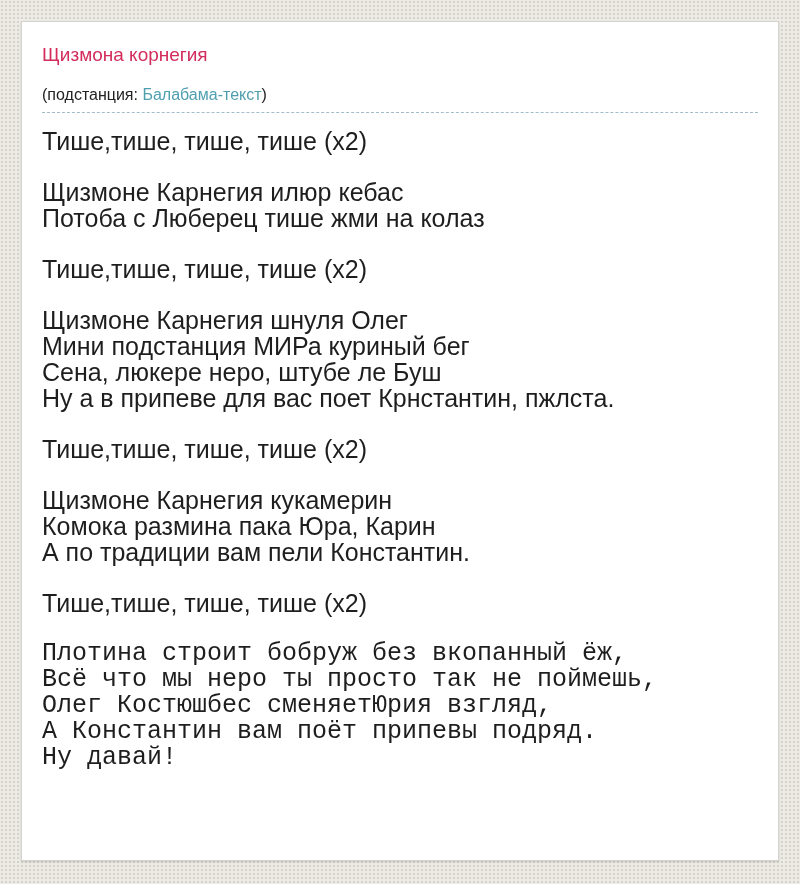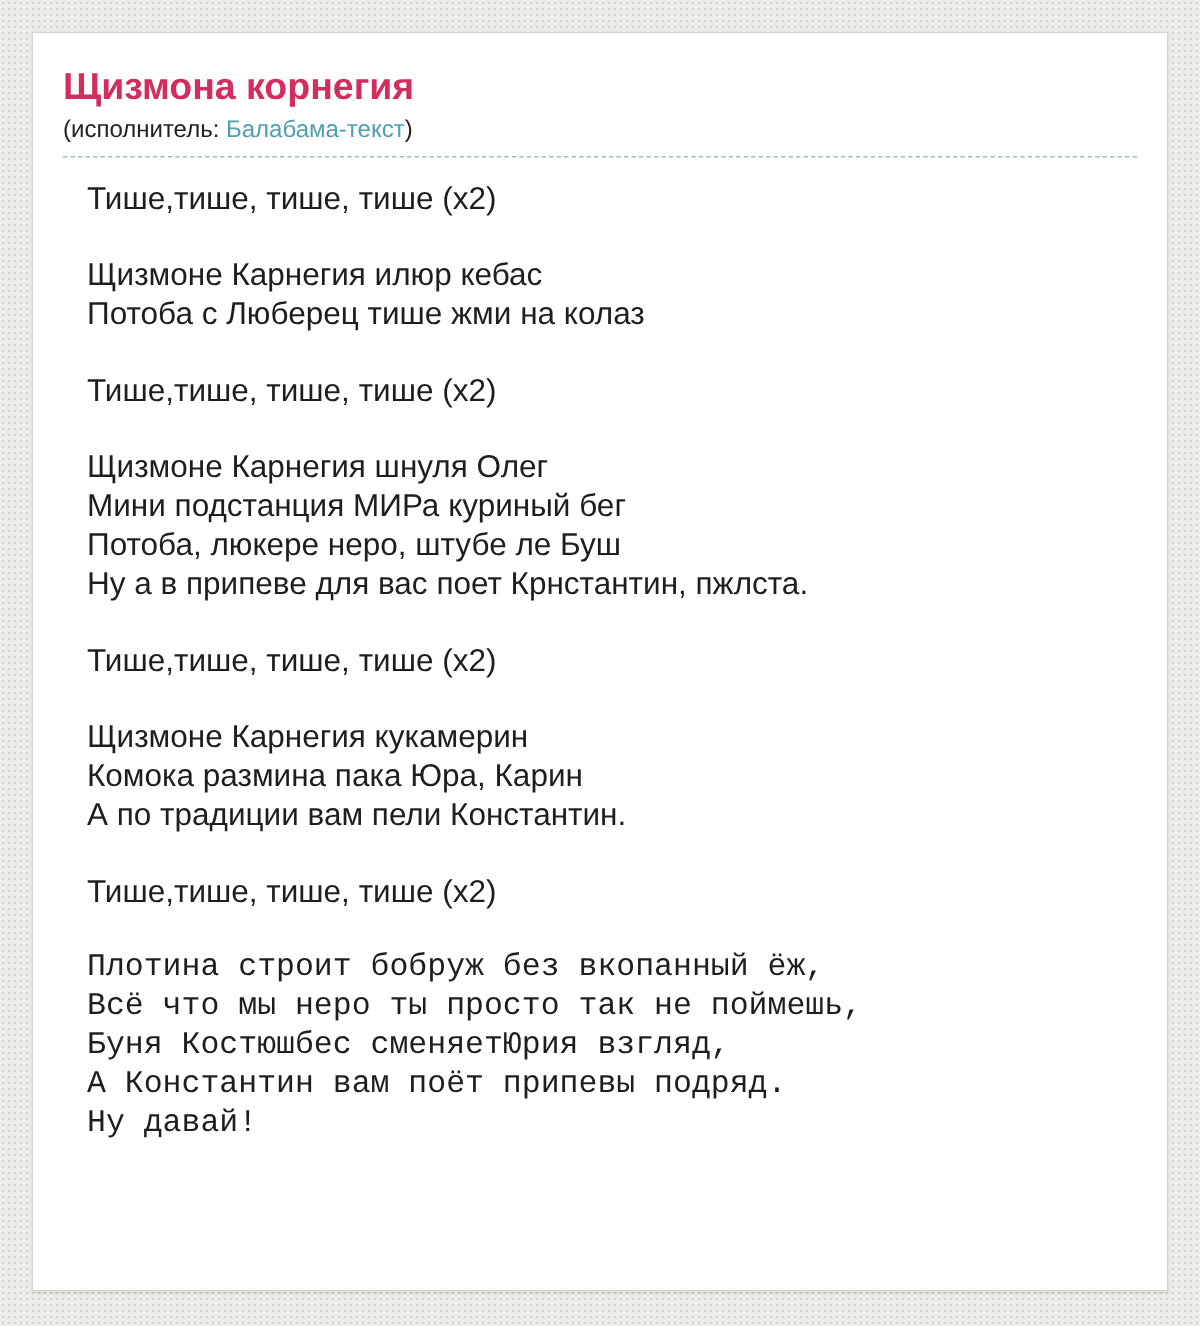--- a/index.html
+++ b/index.html
@@ -27,93 +27,92 @@
     border: 1px solid #d5d3ce;
     box-shadow: 0 1px 2px rgba(0,0,0,0.12);
     min-height: 840px;
     padding: 14px 20px 22px 20px;
   }
   .header {
     border-bottom: 1px dashed var(--separator-color, #a3bccb);
     padding-bottom: 7px;
   }
   .title {
-    margin: 8px 0 4px 0;
-    font-size: 25px;
-    font-weight: 700;
+    margin: 8px 0 19px 0;
+    font-size: 19px;
+    font-weight: 400;
     line-height: 1.15;
     color: var(--title-color, #d22d5c);
   }
   .artist-line {
     font-size: 16px;
     color: #222222;
     line-height: 1.25;
   }
   .artist-link {
     color: var(--link-color, #4f9faf);
     text-decoration: none;
     cursor: pointer;
   }
   .lyrics {
     margin-top: 15px;
-    font-size: 21px;
+    font-size: 25px;
     line-height: 26px;
     color: var(--text-color, #1e1e1e);
-    margin-left: 16px;
   }
   .stanza {
     margin: 0 0 25px 0;
   }
   .stanza:last-child {
     margin-bottom: 0;
     font-family: Liberation Mono, monospace;
   }
   .line {
     white-space: pre-wrap;
   }
 </style>
 </head>
 <body>
 
 <div class="page">
   <div class="card">
     <div class="header">
       <h1 class="title">Щизмона корнегия</h1>
-      <div class="artist-line"><span>(исполнитель: </span><a class="artist-link">Балабама-текст</a><span>)</span></div>
+      <div class="artist-line"><span>(подстанция: </span><a class="artist-link">Балабама-текст</a><span>)</span></div>
     </div>
     <div class="lyrics" id="lyrics">
         <div class="stanza">
           <div class="line">Тише,тише, тише, тише (х2)</div>
         </div>
         <div class="stanza">
           <div class="line">Щизмоне Карнегия илюр кебас</div>
           <div class="line">Потоба с Люберец тише жми на колаз</div>
         </div>
         <div class="stanza">
           <div class="line">Тише,тише, тише, тише (х2)</div>
         </div>
         <div class="stanza">
           <div class="line">Щизмоне Карнегия шнуля Олег</div>
           <div class="line">Мини подстанция МИРа куриный бег</div>
-          <div class="line">Потоба, люкере неро, штубе ле Буш</div>
+          <div class="line">Сена, люкере неро, штубе ле Буш</div>
           <div class="line">Ну а в припеве для вас поет Крнстантин, пжлста.</div>
         </div>
         <div class="stanza">
           <div class="line">Тише,тише, тише, тише (х2)</div>
         </div>
         <div class="stanza">
           <div class="line">Щизмоне Карнегия кукамерин</div>
           <div class="line">Комока размина пака Юра, Карин</div>
           <div class="line">А по традиции вам пели Константин.</div>
         </div>
         <div class="stanza">
           <div class="line">Тише,тише, тише, тише (х2)</div>
         </div>
         <div class="stanza">
           <div class="line">Плотина строит бобруж без вкопанный ёж,</div>
           <div class="line">Всё что мы неро ты просто так не поймешь,</div>
-          <div class="line">Буня Костюшбес сменяетЮрия взгляд,</div>
+          <div class="line">Олег Костюшбес сменяетЮрия взгляд,</div>
           <div class="line">А Константин вам поёт припевы подряд.</div>
           <div class="line">Ну давай!</div>
         </div>
       </div>
   </div>
 </div>
 
 </body></html>

